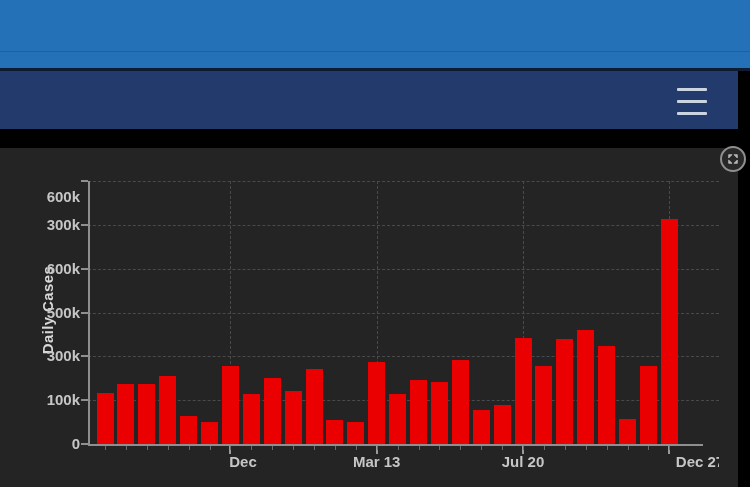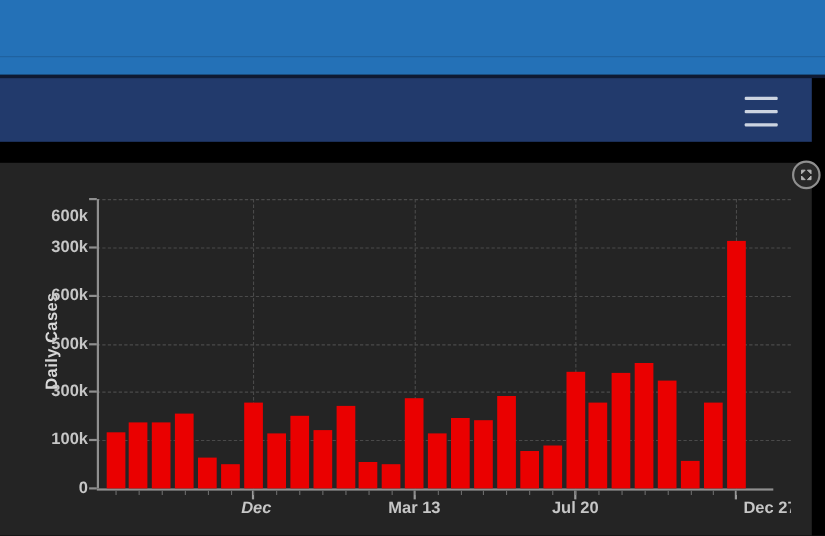--- a/index.html
+++ b/index.html
@@ -180,21 +180,21 @@
         <div class="xtick-minor" style="left: 606.6px; top: 298px;"></div>
         <div class="bar" style="left: 598.1px; top: 197.813px; width: 17px; height: 98.1867px;"></div>
         <div class="xtick-minor" style="left: 627.5px; top: 298px;"></div>
         <div class="bar" style="left: 619px; top: 270.577px; width: 17px; height: 25.4233px;"></div>
         <div class="xtick-minor" style="left: 648.4px; top: 298px;"></div>
         <div class="bar" style="left: 639.9px; top: 217.977px; width: 17px; height: 78.0233px;"></div>
         <div class="xtick-minor" style="left: 669.3px; top: 298px;"></div>
         <div class="bar" style="left: 660.8px; top: 71.3309px; width: 17px; height: 224.669px;"></div>
       </div>
     <div class="xlabels">
-        <div class="xlab" style="left: 233px; font-style: italic;">Dec</div>
+        <div class="xlab" style="left: 243px;">Dec</div>
         <div class="xlab" style="left: 376.7px;">Mar 13</div>
         <div class="xlab" style="left: 523px;">Jul 20</div>
         <div class="xlab" style="left: 700px;">Dec 27</div>
       </div>
   </div>
 
   <button class="expand-btn">
     <span style="display:flex">
       <svg width="16" height="16" viewBox="0 0 24 24">
         <g fill="#b8b8b8" stroke="#b8b8b8" stroke-width="1.2" stroke-linejoin="round">

